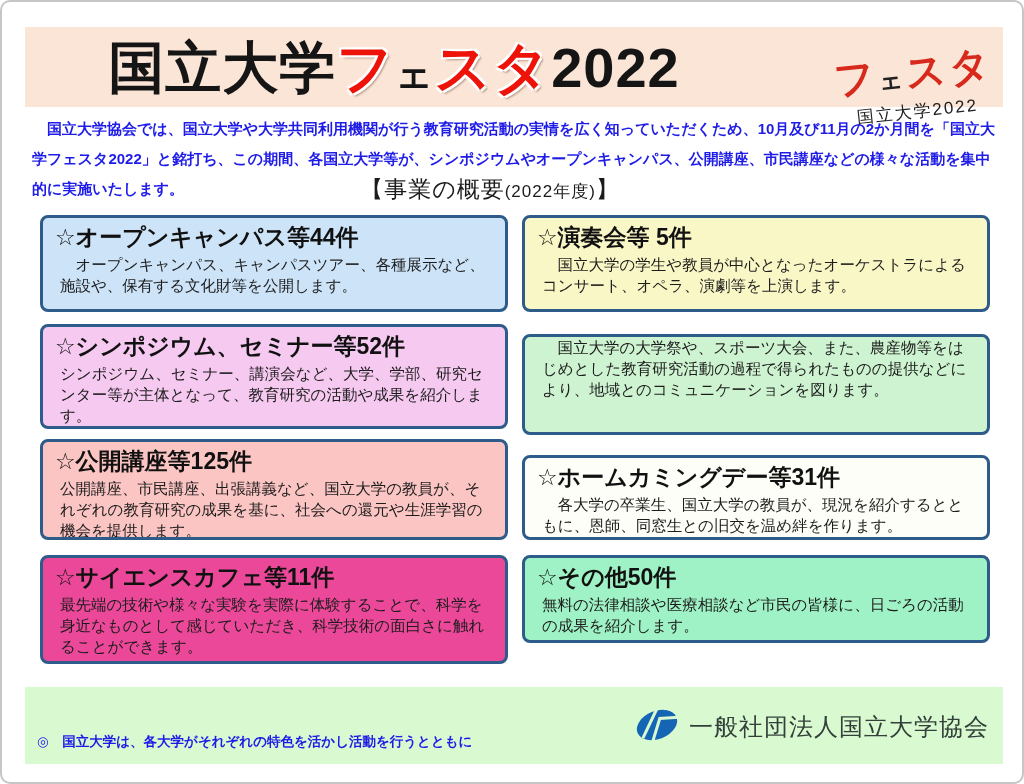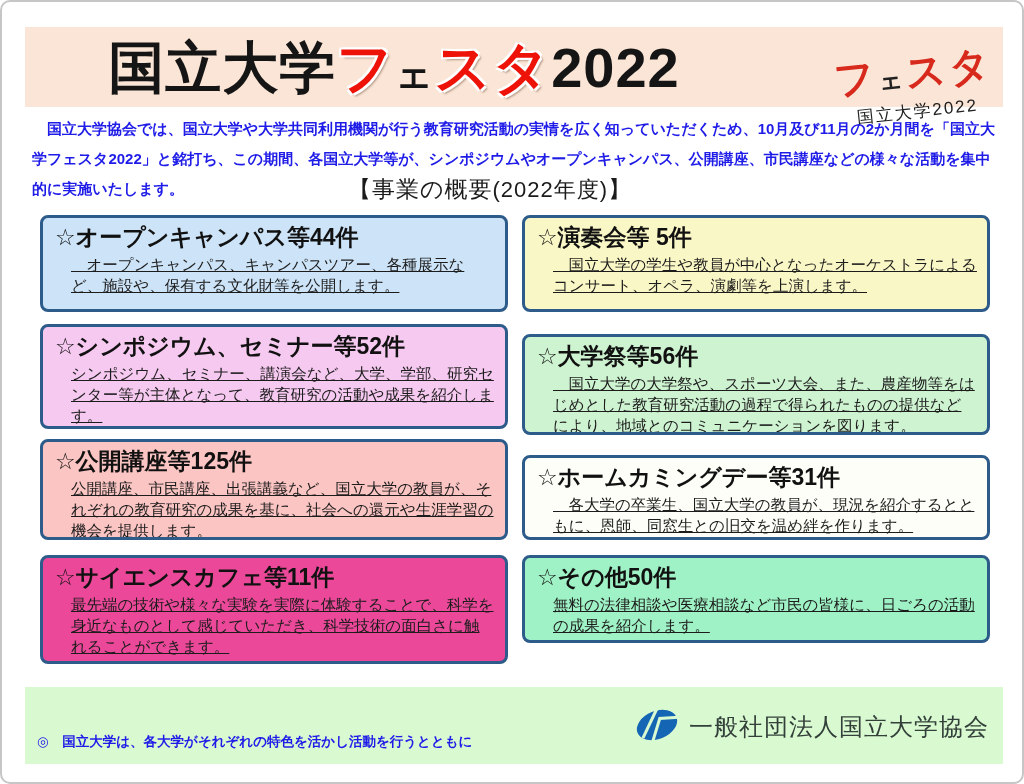--- a/index.html
+++ b/index.html
@@ -40,34 +40,34 @@
   .intro{
     position:absolute;left:30px;top:112px;width:966px;
     color:#1f1ce8;font-weight:bold;font-size:15px;line-height:30px;
     white-space:pre-wrap;
   }
   
   .section-heading{
     position:absolute;left:0;top:172px;width:976px;text-align:center;
     font-size:23px;color:#1b1b1b;font-weight:500;letter-spacing:1px;
   }
-  .section-heading .paren{font-size:22px;}
+  .section-heading .paren{font-size:17px;}
   
   .box{
     position:absolute;box-sizing:border-box;
     border:3px solid #2d5b8a;border-radius:8px;
     overflow:hidden;
   }
   .box-title{
     margin:4px 10px 1px 12px;font-size:23px;font-weight:bold;color:#111;
     white-space:nowrap;letter-spacing:0px;
   }
   .box-body{
-    margin:0 10px 0 28px;font-size:15.5px;line-height:21px;color:#1c1c1c;
-    white-space:pre-wrap;font-weight:500;text-decoration:underline;
+    margin:0 10px 0 17px;font-size:15.5px;line-height:21px;color:#1c1c1c;
+    white-space:pre-wrap;font-weight:500;
   }
   .b1{left:38px;top:213px;width:468px;height:97px;}
   .b2{left:38px;top:322px;width:468px;height:105px;}
   .b3{left:38px;top:437px;width:468px;height:101px;}
   .b4{left:38px;top:553px;width:468px;height:109px;}
   .b5{left:520px;top:213px;width:468px;height:97px;}
   .b6{left:520px;top:332px;width:468px;height:101px;}
   .b7{left:520px;top:453px;width:468px;height:85px;}
   .b8{left:520px;top:553px;width:468px;height:88px;}
   
@@ -118,21 +118,20 @@
   </div>
   <div class="box b4" style="background-color: #ec4899;">
     <div class="box-title">☆サイエンスカフェ等11件</div>
     <div class="box-body">最先端の技術や様々な実験を実際に体験することで、科学を身近なものとして感じていただき、科学技術の面白さに触れることができます。</div>
   </div>
   <div class="box b5" style="background-color: rgb(250, 247, 198);">
     <div class="box-title">☆演奏会等 5件</div>
     <div class="box-body">　国立大学の学生や教員が中心となったオーケストラによるコンサート、オペラ、演劇等を上演します。</div>
   </div>
   <div class="box b6" style="background-color: rgb(206, 243, 209);">
-    <div class="box-title">☆大学祭等56件</div>
     <div class="box-body">　国立大学の大学祭や、スポーツ大会、また、農産物等をはじめとした教育研究活動の過程で得られたものの提供などにより、地域とのコミュニケーションを図ります。</div>
   </div>
   <div class="box b7" style="background-color: rgb(254, 254, 248);">
     <div class="box-title">☆ホームカミングデー等31件</div>
     <div class="box-body">　各大学の卒業生、国立大学の教員が、現況を紹介するとともに、恩師、同窓生との旧交を温め絆を作ります。</div>
   </div>
   <div class="box b8" style="background-color: rgb(159, 242, 197);">
     <div class="box-title">☆その他50件</div>
     <div class="box-body">無料の法律相談や医療相談など市民の皆様に、日ごろの活動の成果を紹介します。</div>
   </div>

